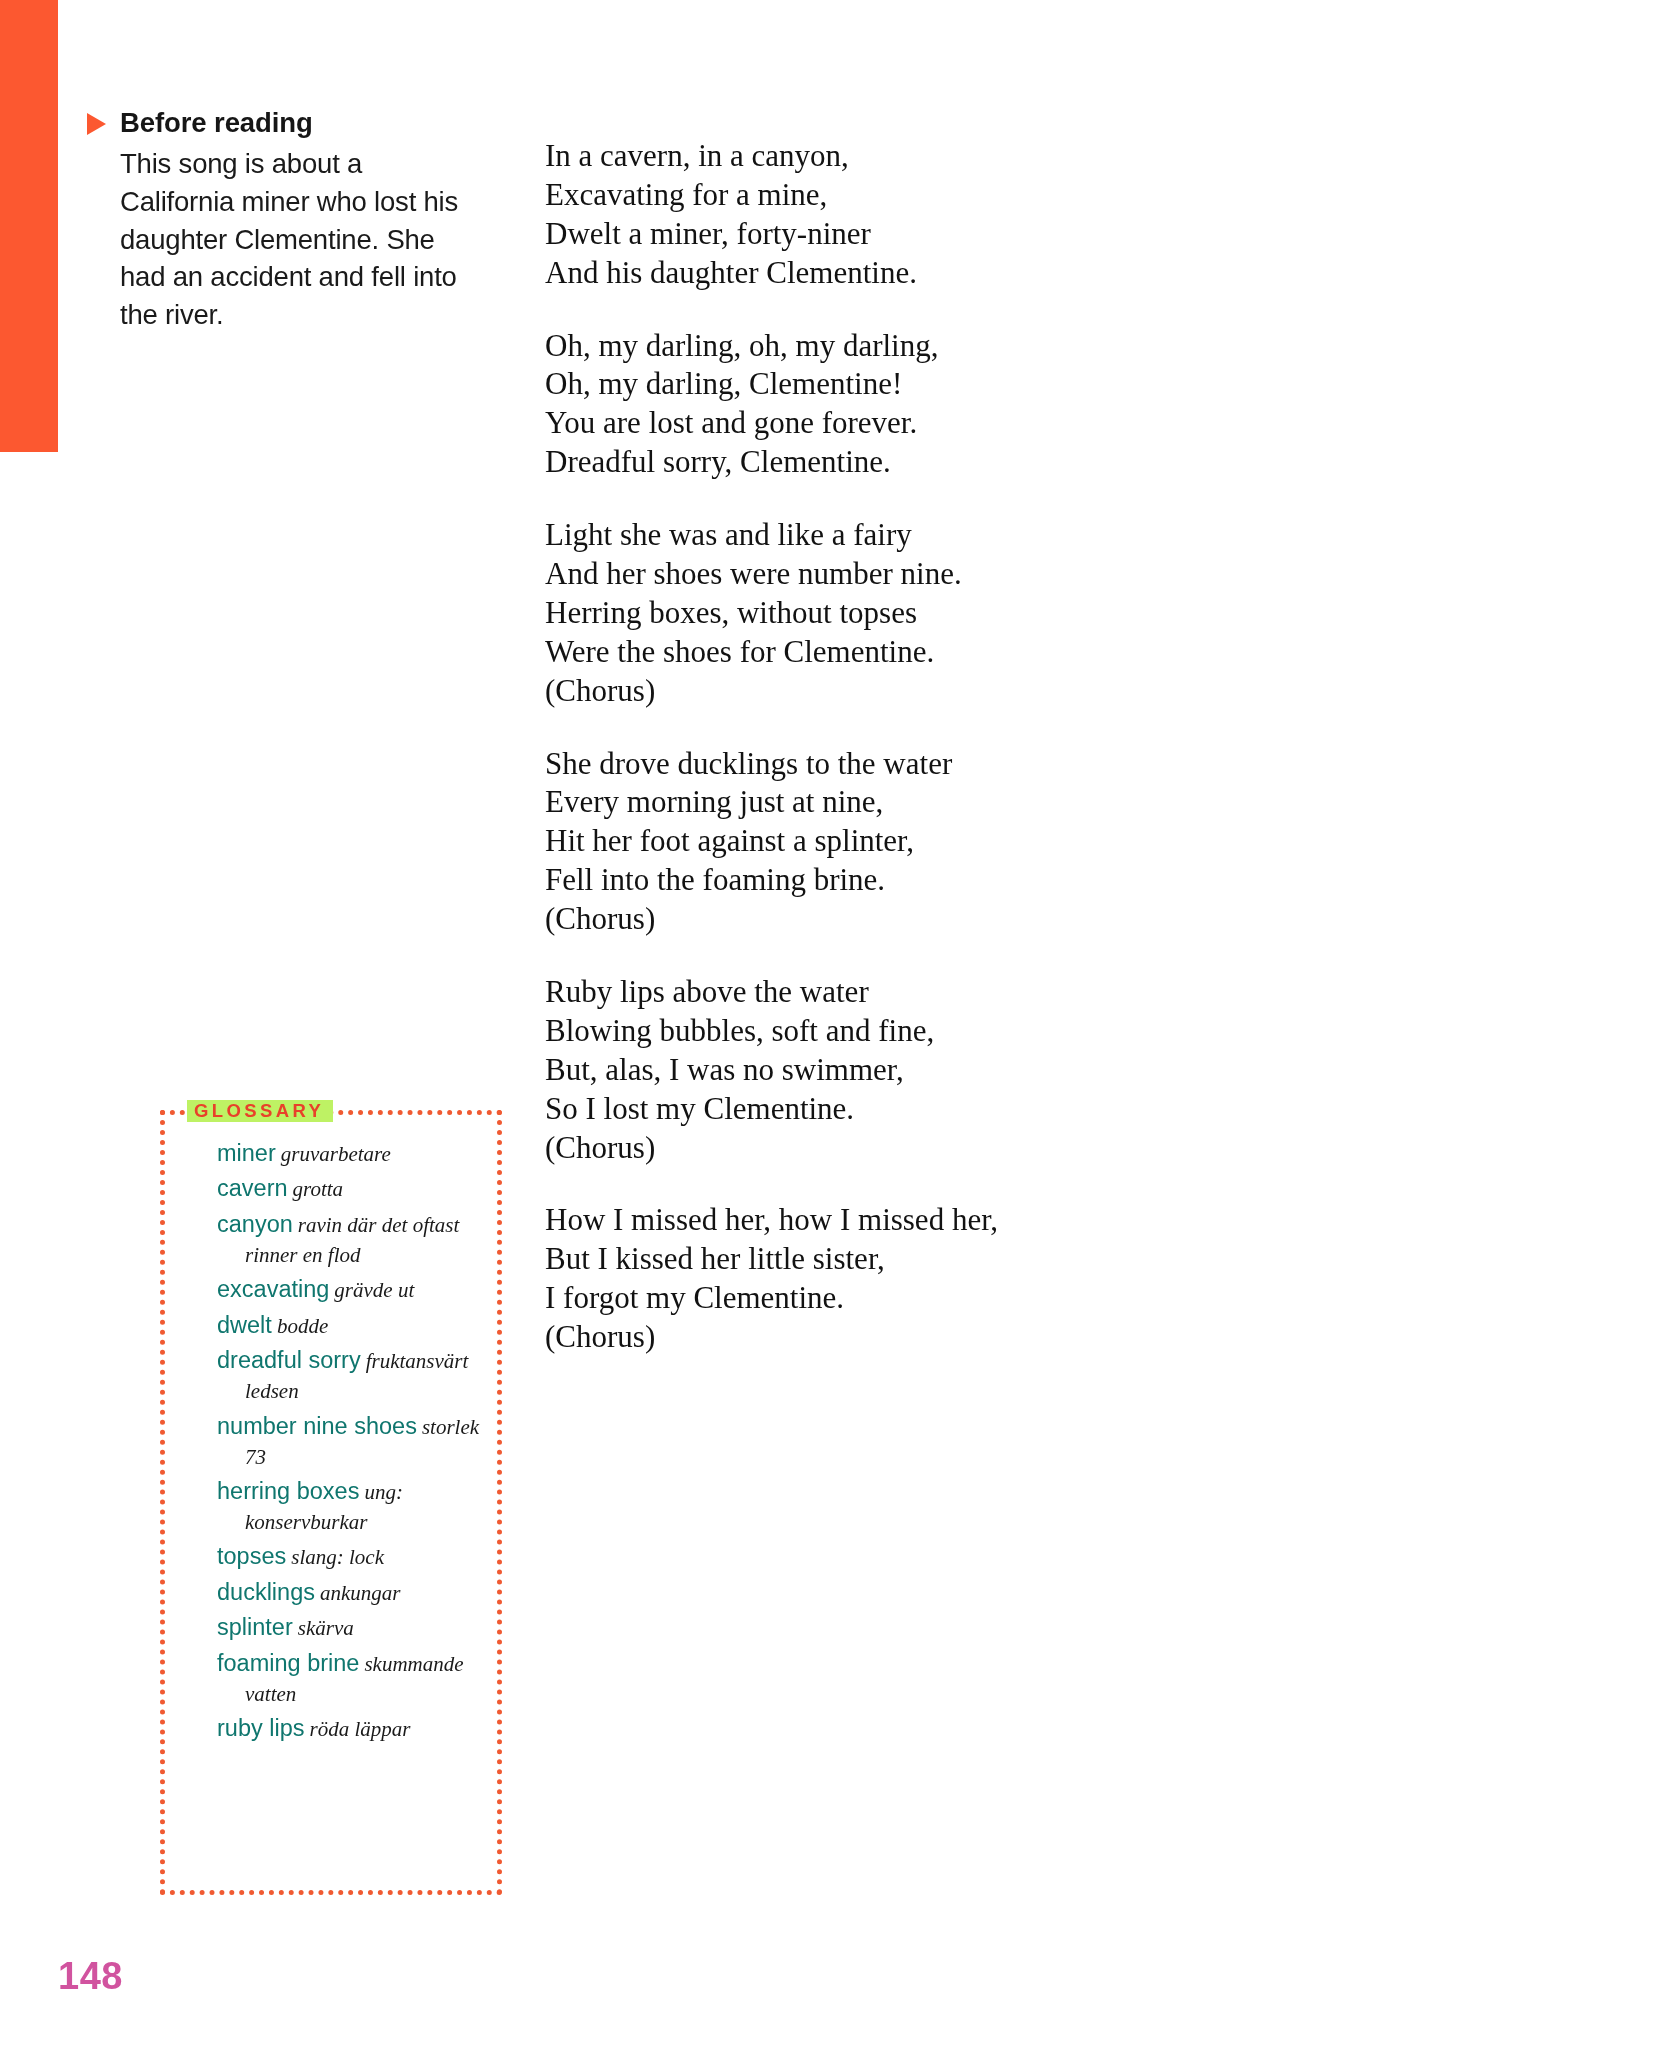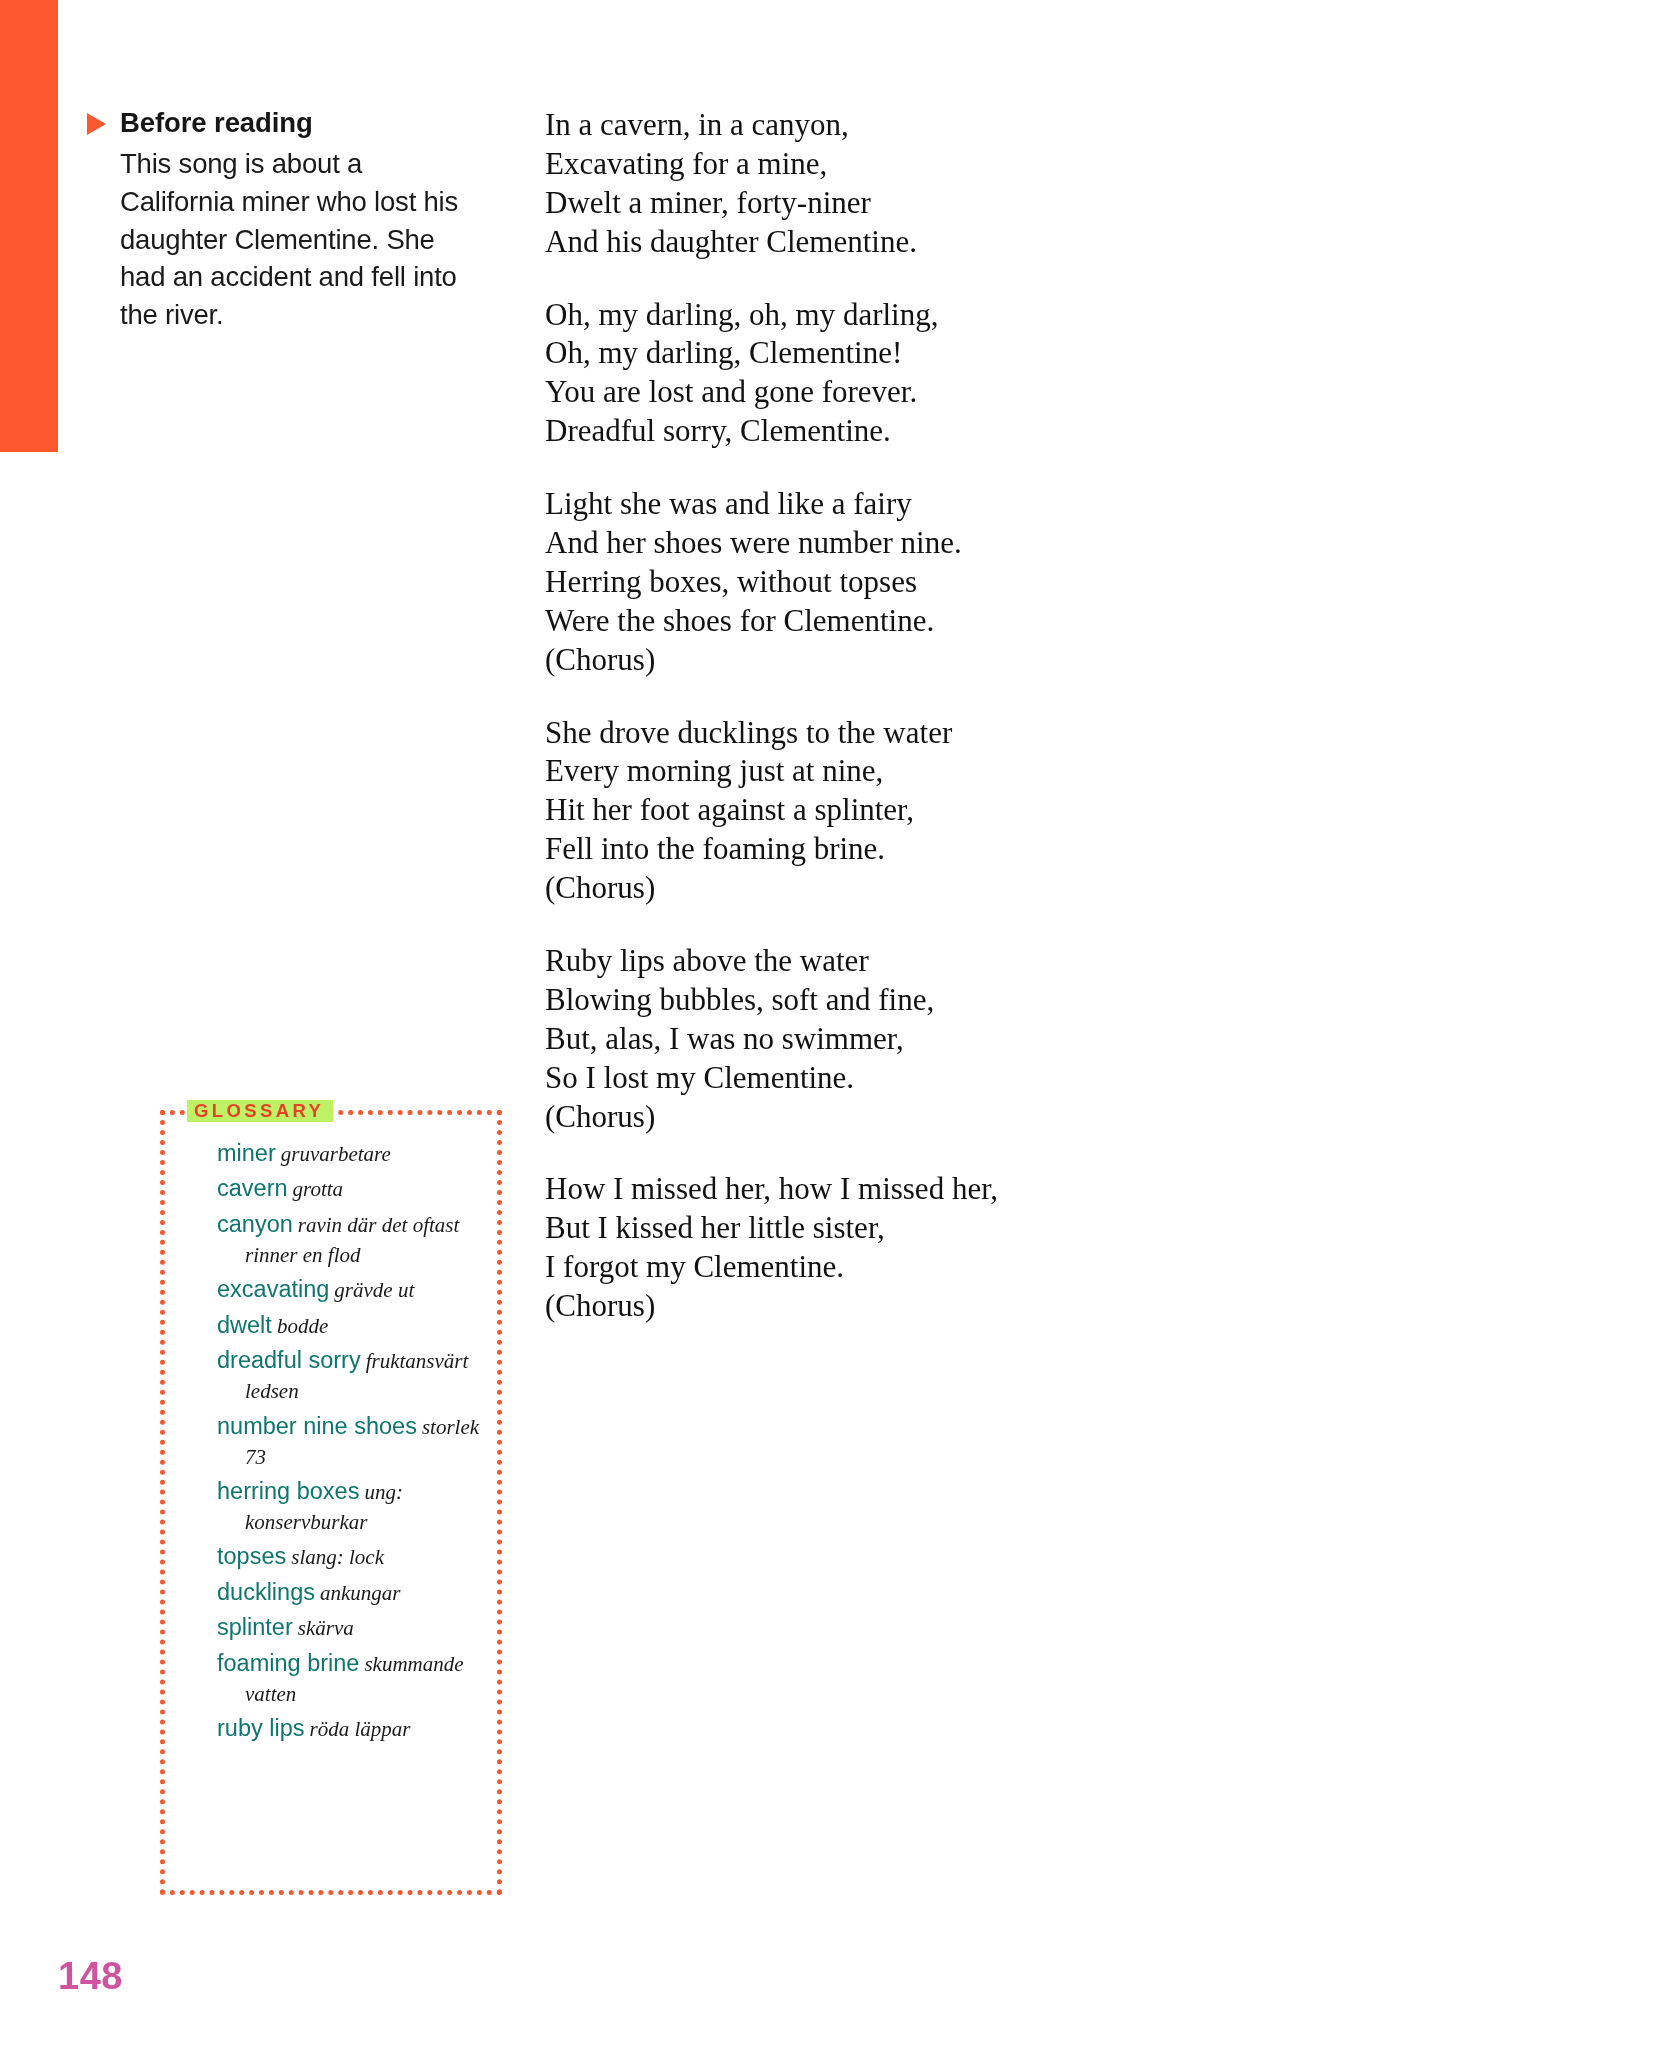--- a/index.html
+++ b/index.html
@@ -144,21 +144,21 @@
   }
   .audio-icon {
     display: inline-block;
     vertical-align: middle;
     margin-left: 22px;
     position: relative;
     top: 4px;
   }
 
   .lyrics {
-    margin-top: 10px;
+    margin-top: 41px;
     font-family: "Liberation Serif", serif;
     font-size: 31px;
     line-height: 1.255;
     color: #121212;
   }
   .stanza {
     margin: 0 0 34px 0;
   }
   .stanza:last-child { margin-bottom: 0; }
   .lyric-line {

